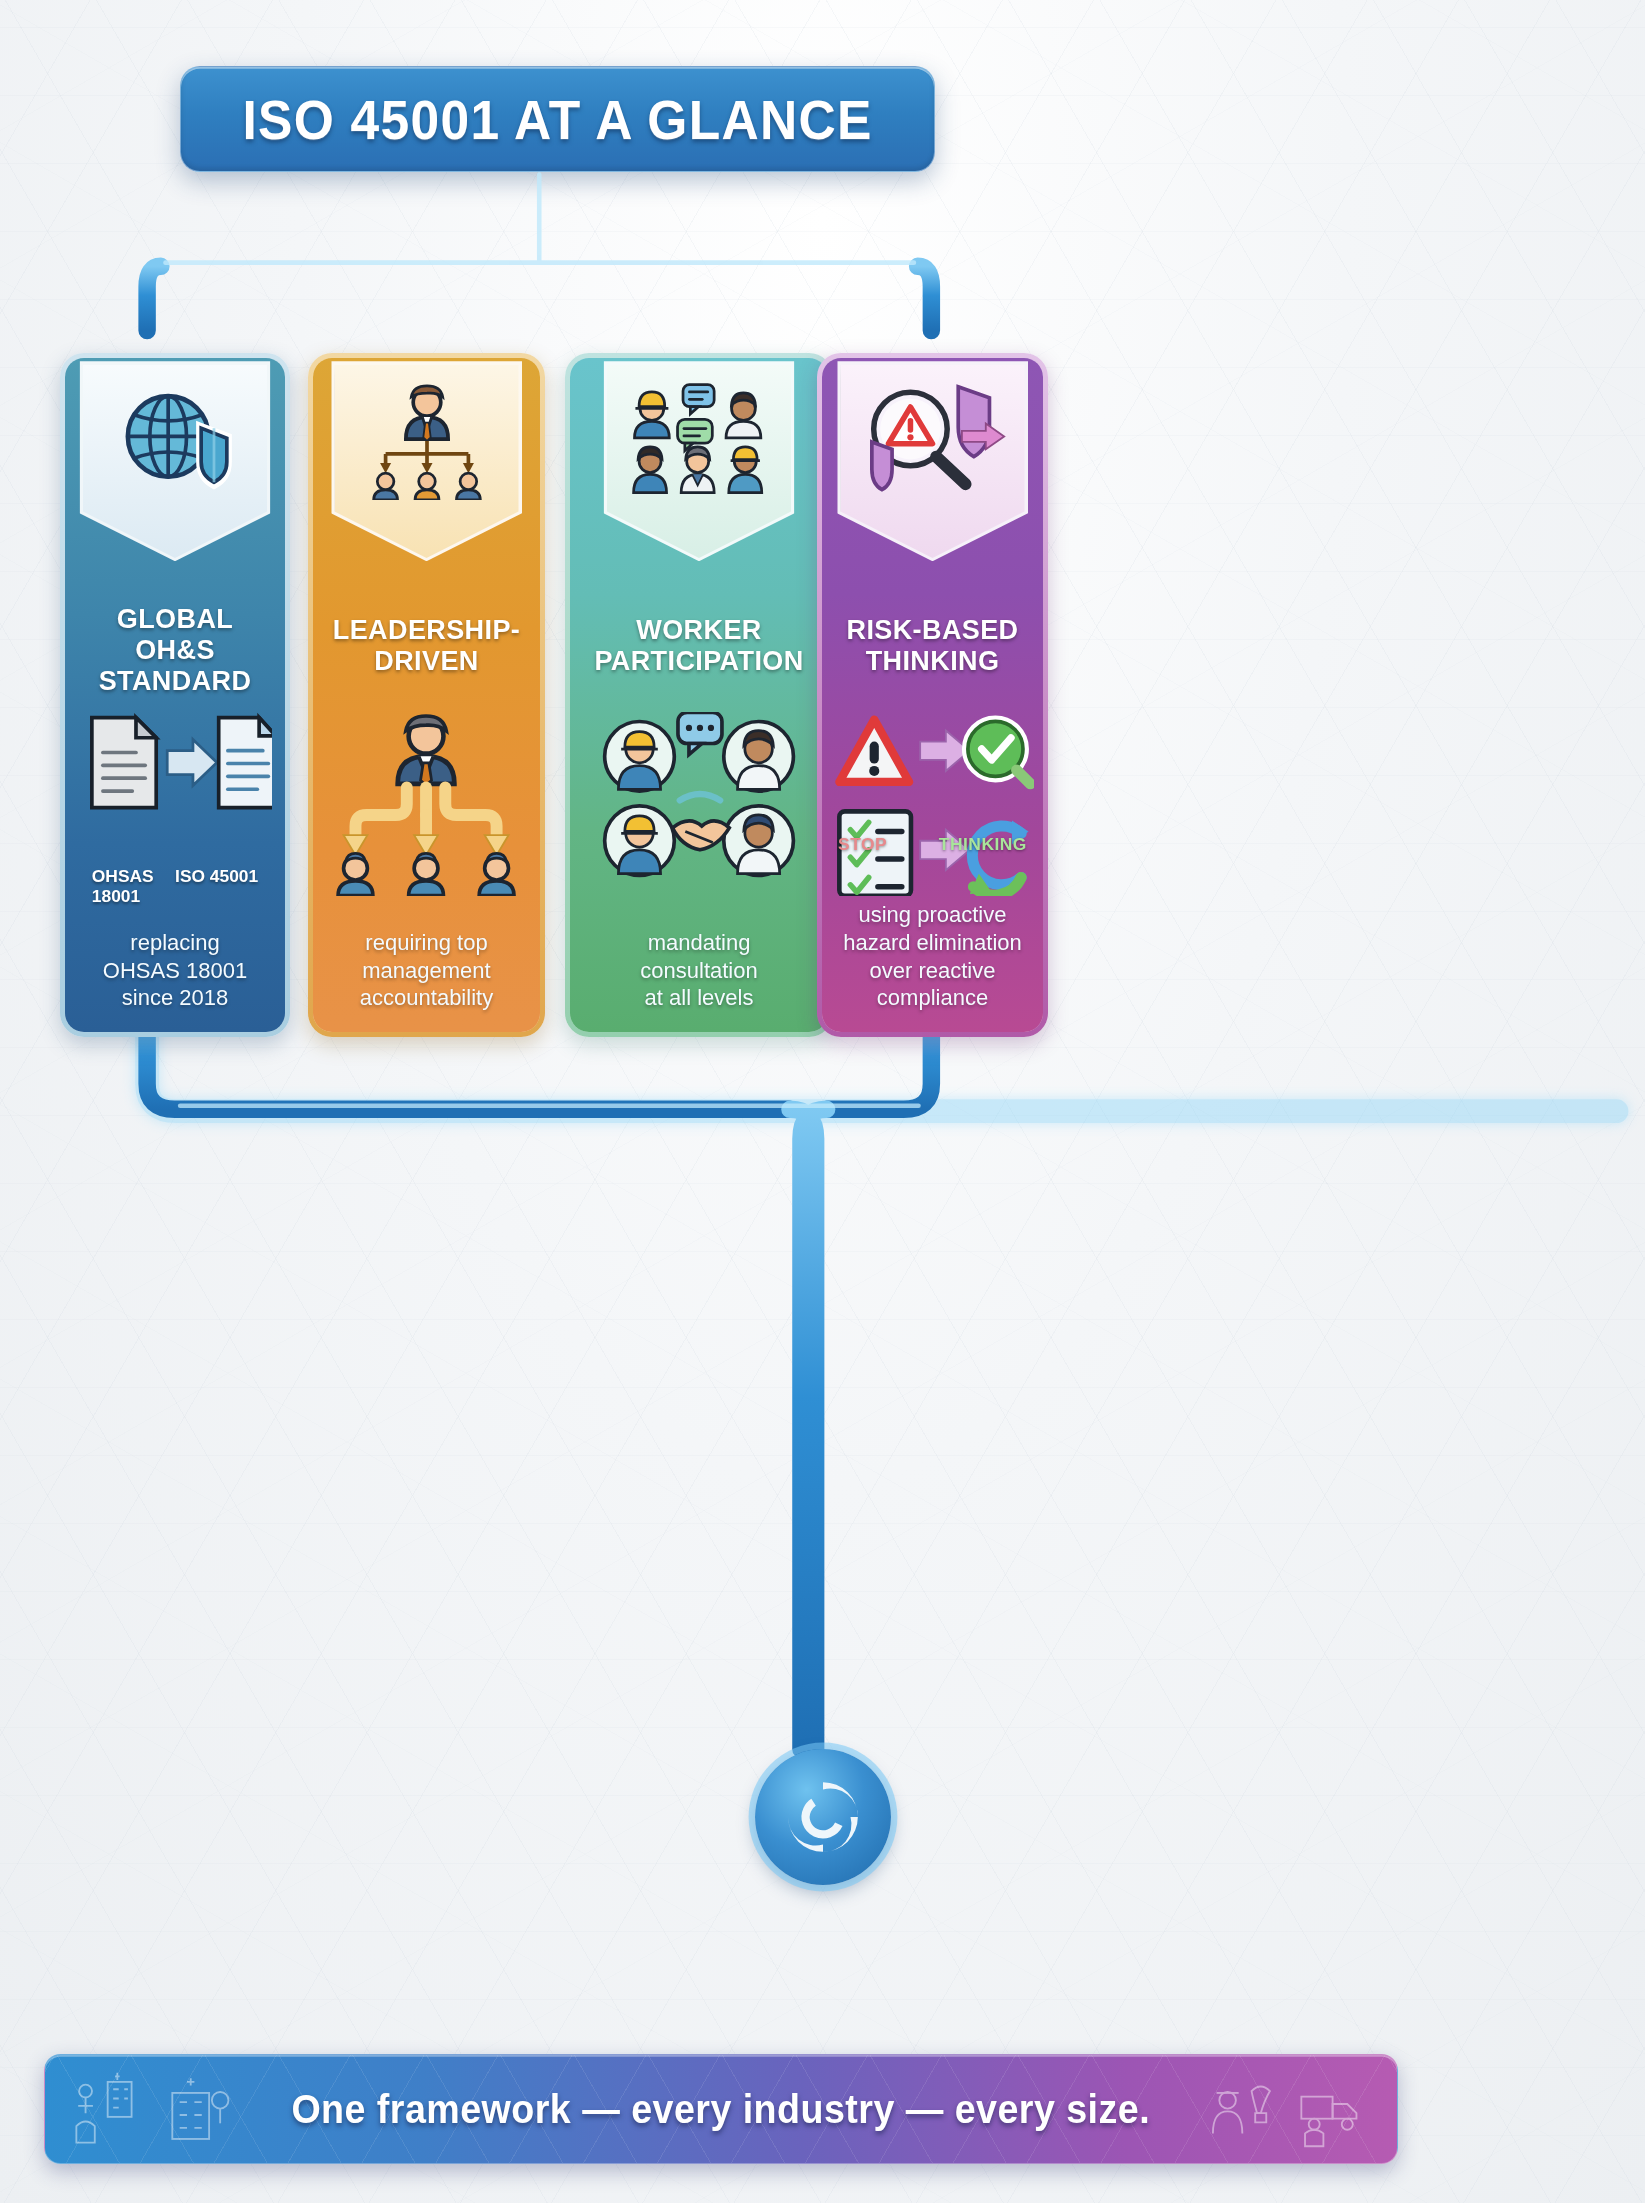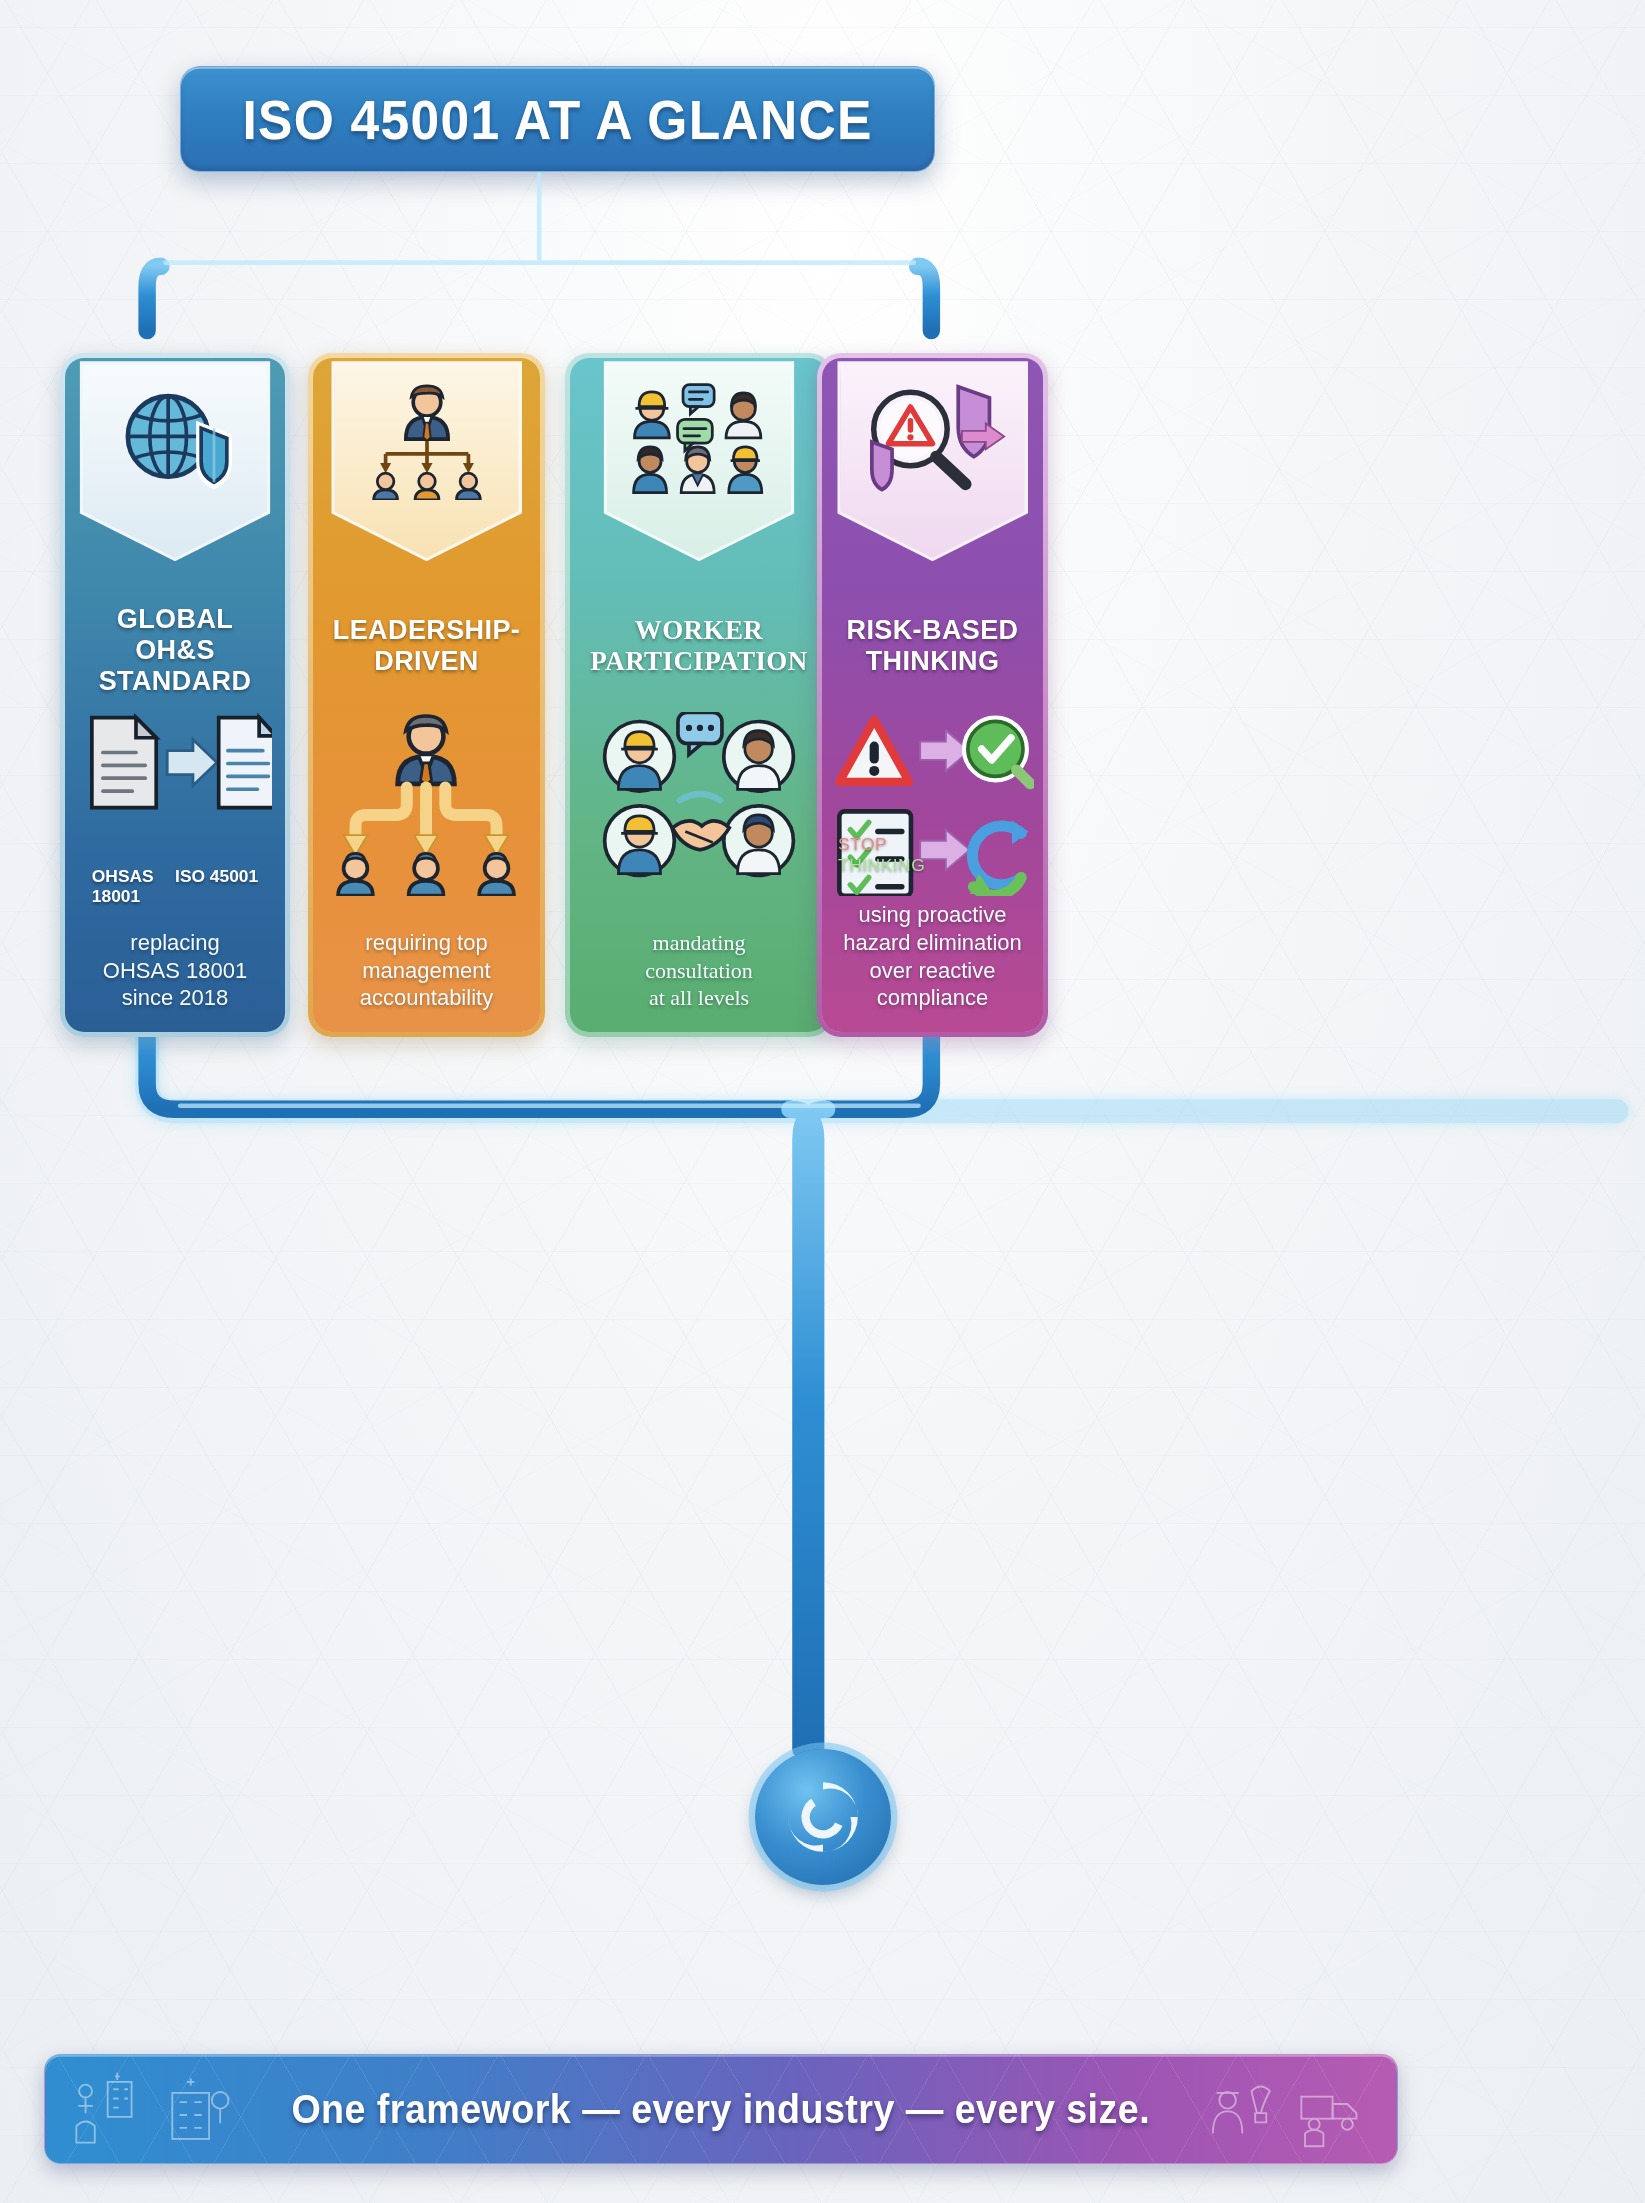--- a/index.html
+++ b/index.html
@@ -79,21 +79,21 @@
   .col-inner{
     position:relative;
     width:100%; height:100%;
     border-radius:19px;
     overflow:hidden;
     box-shadow:inset 0 0 0 1.8px rgba(255,255,255,.55);
   }
   
   .c1{ left:44px;  width:230px; background:linear-gradient(180deg,#cfe4ef 0%,#a9cee0 100%); box-shadow:0 7.3px 20px rgba(40,80,120,.25); }
   .c2{ left:292px; width:237px; background:linear-gradient(180deg,#f2d8a3 0%,#e0a64b 100%); box-shadow:0 7.3px 20px rgba(130,90,20,.25); }
-  .c3{ left:549px; width:268px; background:linear-gradient(180deg,#bfe3e0 0%,#94cfae 100%); box-shadow:0 7.3px 20px rgba(40,110,100,.22);font-family:Liberation Serif, serif; }
+  .c3{ left:549px; width:268px; background:linear-gradient(180deg,#bfe3e0 0%,#94cfae 100%); box-shadow:0 7.3px 20px rgba(40,110,100,.22); }
   .c4{ left:801px; width:231px; background:linear-gradient(180deg,#e3c4e8 0%,#b05aa8 100%); box-shadow:0 7.3px 20px rgba(100,40,110,.25); }
 
   
   .body1{ position:absolute; inset:0; background:linear-gradient(180deg,#4e9cb4 0%,#3e85ab 38%, #2f6ba0 72%, #2a5f96 100%); }
   .body2{ position:absolute; inset:0; background:linear-gradient(180deg,#dda636 0%,#e2982f 40%, #e7913a 72%, #e89248 100%); }
   .body3{ position:absolute; inset:0; background:linear-gradient(180deg,#69c4cc 0%,#63bdb6 35%, #62b585 70%, #59ad6f 100%); }
   .body4{ position:absolute; inset:0; background:linear-gradient(180deg,#8e56b4 0%,#8d4fae 35%, #a2479b 70%, #b84a93 100%); }
 
   
   .plate{
@@ -154,21 +154,21 @@
     position:absolute; left:0; right:0; top:508px;
     display:flex; justify-content:space-around; padding:0 16.5px;
     color:#ffffff; font-weight:bold; font-size:17.4px; text-align:left;
     text-shadow:0 1.8px 2.8px rgba(0,0,0,.4);
     line-height:1.18;
   }
   
   .risklabels{
     position:absolute; left:0; right:0; top:476px;
     display:flex; justify-content:space-between; padding:0 16.5px;
-    font-weight:normal; font-size:17.4px; letter-spacing:0.5px;flex-direction:column;
+    font-weight:bold; font-size:17.4px; letter-spacing:0.5px;
   }
   .lbl-stop{ color:#e8898c; text-shadow:0 0.9px 2.8px rgba(0,0,0,.45); }
   .lbl-prev{ color:#a9e59b; text-shadow:0 0.9px 2.8px rgba(0,0,0,.45); }
 
   
   .bottom-banner{
     position:absolute; left:44px; bottom:40px; width:1354px; height:110px;
     border-radius:16.5px;
     background:linear-gradient(90deg,#2f8ed1 0%, #3f7fc8 28%, #6a63bd 56%, #9c55b4 80%, #b65bb2 100%);
     box-shadow:0 7.3px 20px rgba(50,60,120,.30), inset 0 1.8px 0 rgba(255,255,255,.35);

